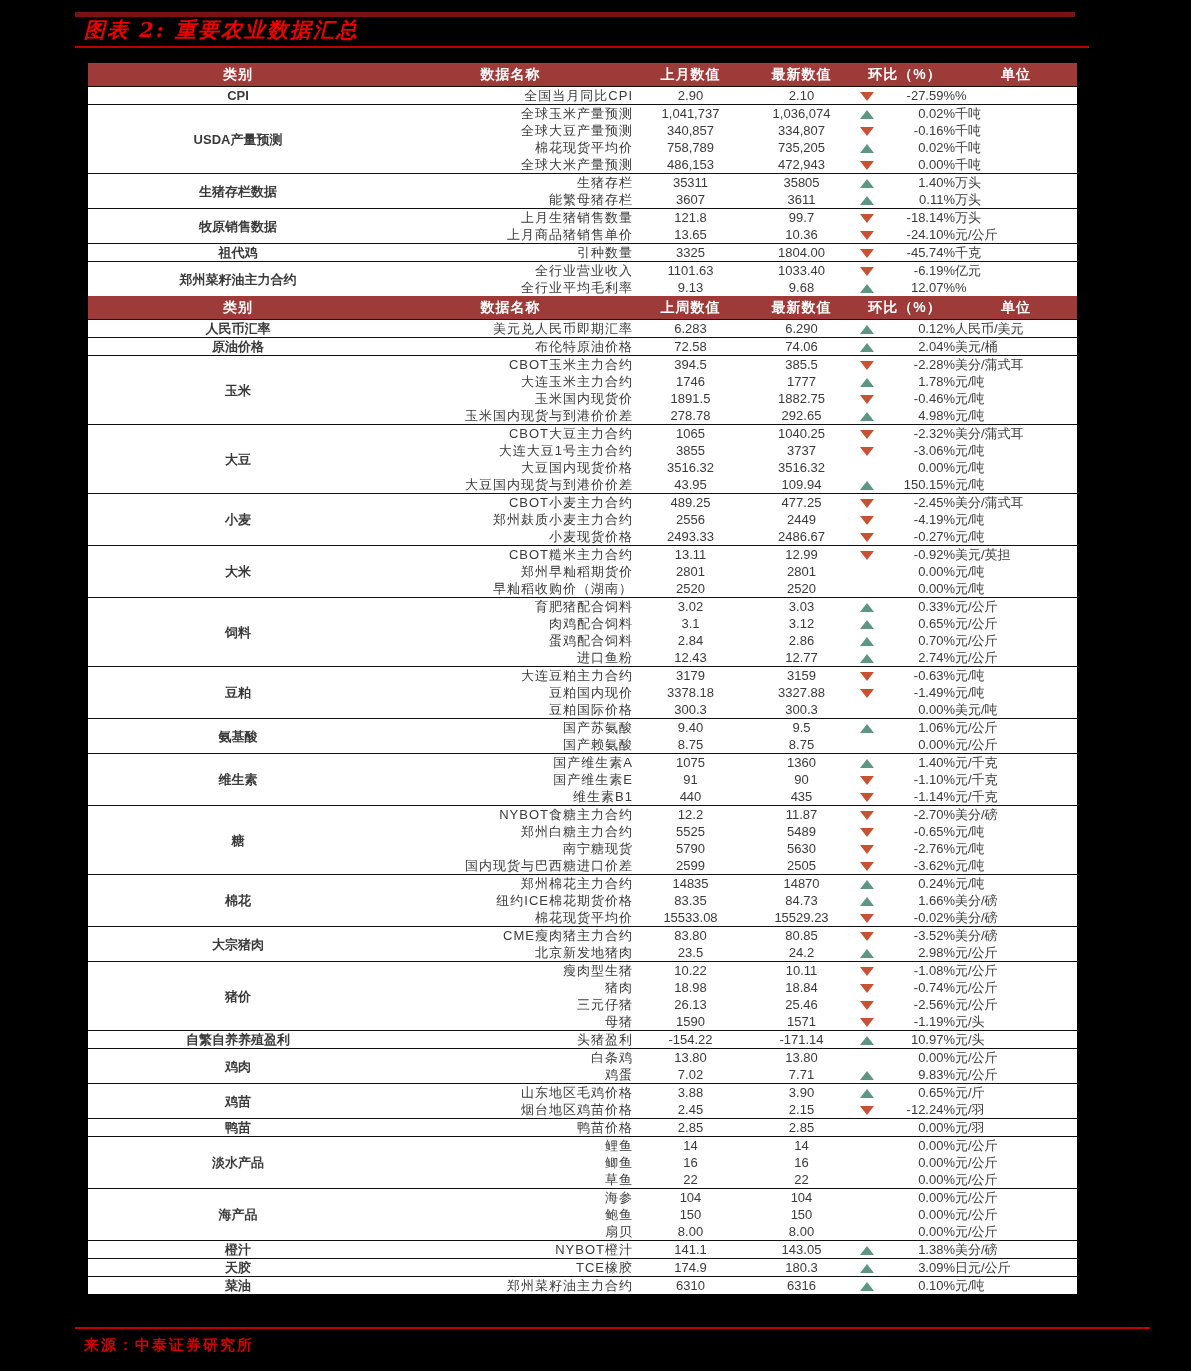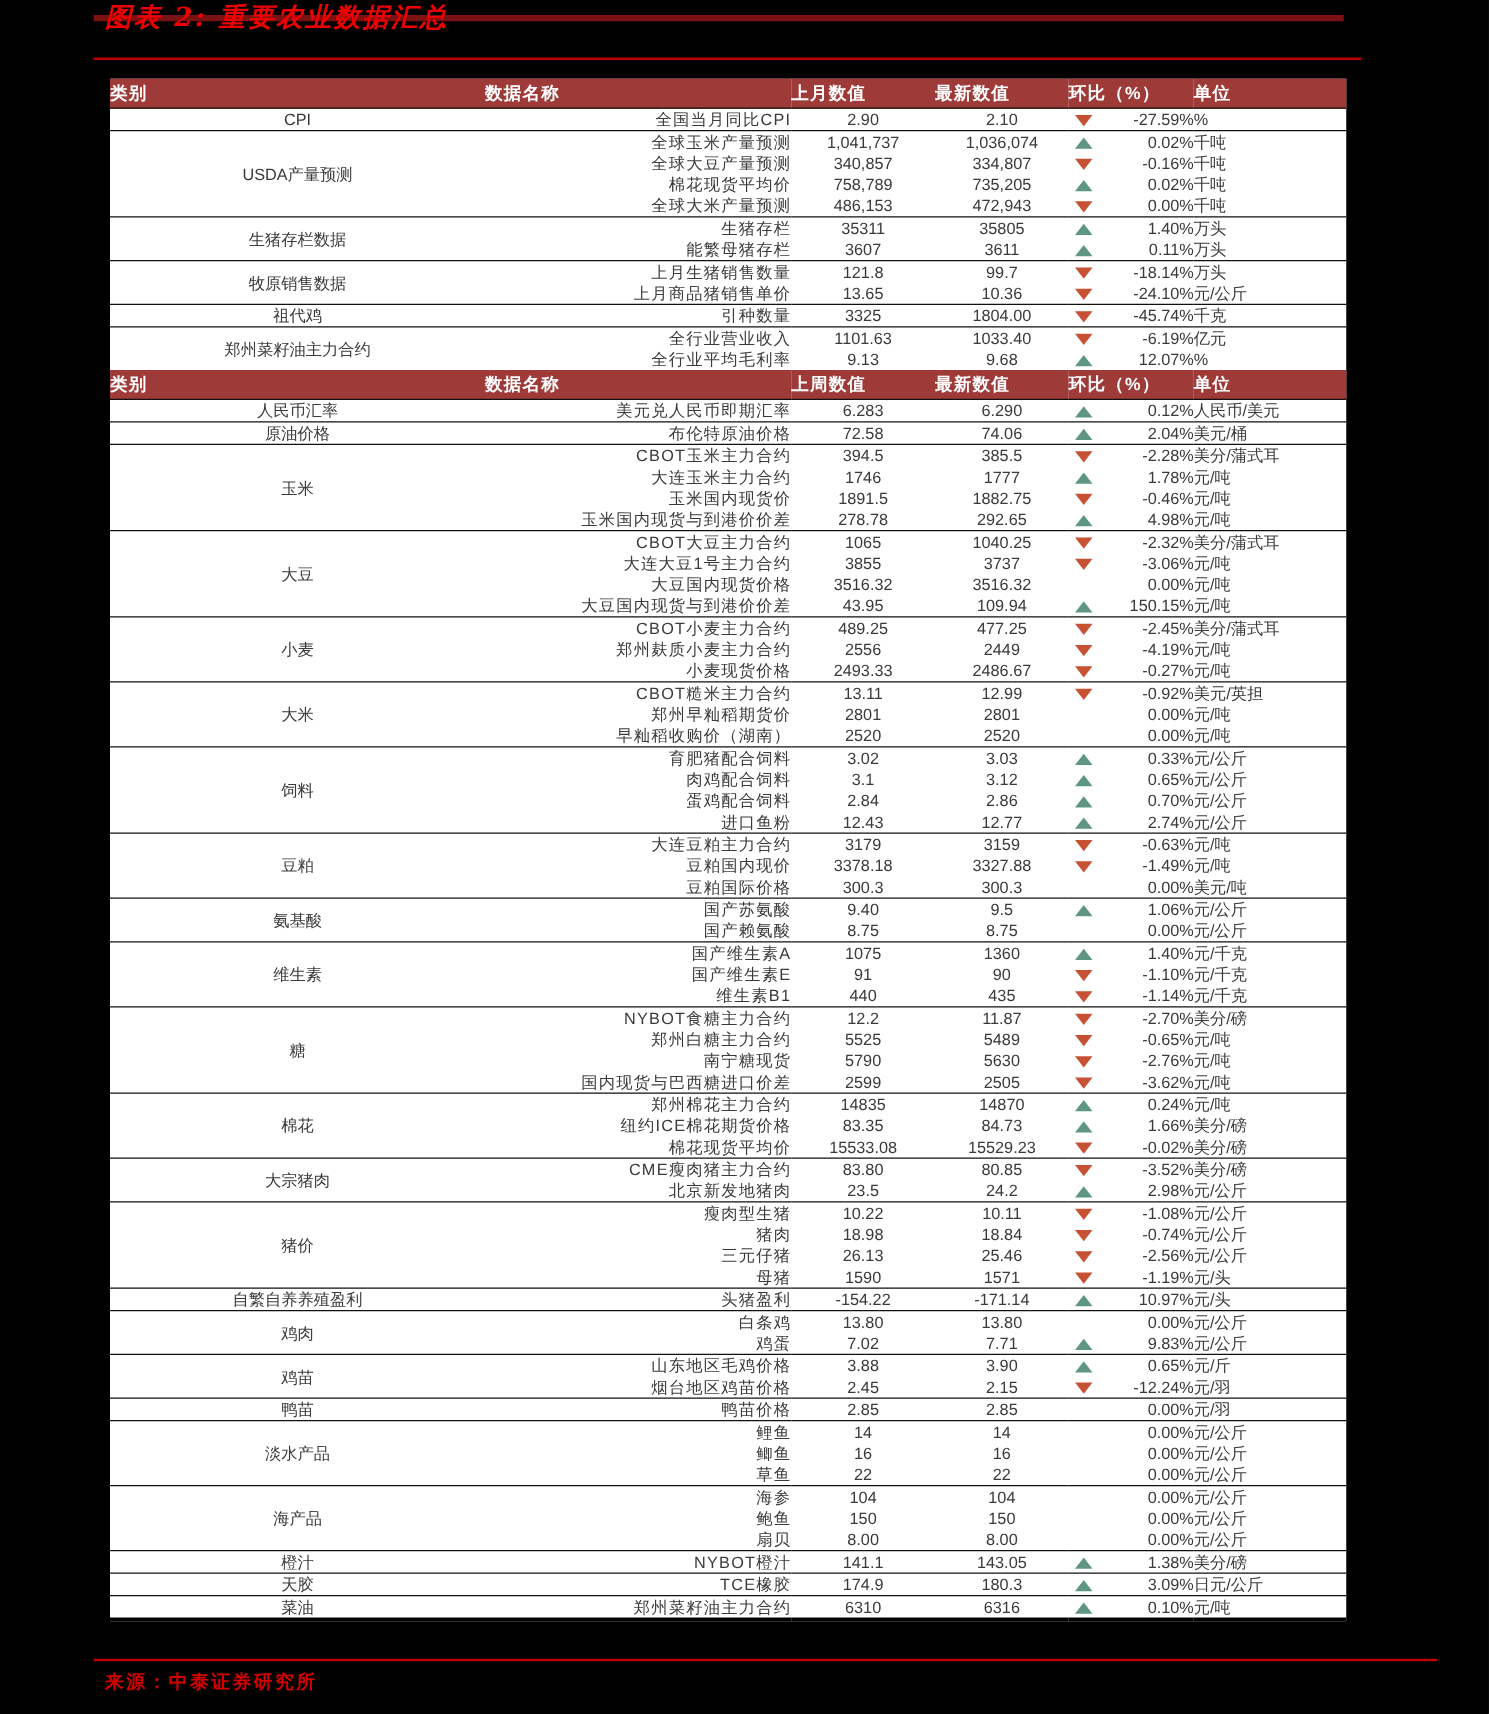--- a/index.html
+++ b/index.html
@@ -3,40 +3,40 @@
 <meta charset="utf-8">
 <style>
   html,body { margin:0; padding:0; background:#000; }
   .page {
     position:relative; width:1191px; height:1371px; background:#000000;
     font-family:"Liberation Sans","DejaVu Sans",sans-serif; overflow:hidden;
   }
   
   .topbar   { position:absolute; left:75px;  top:12px;  width:1000px; height:5px; background:#7A1112; }
   .chart-title {
-    position:absolute; left:84px; top:0; width:980px;
+    position:absolute; left:84px; top:16px; width:980px;
     color:#EE0000; font-family:"DejaVu Serif","Liberation Serif",serif;
     font-weight:bold; font-style:italic; font-size:21px; letter-spacing:2px;
   }
   .underline { position:absolute; left:75px; top:46px; width:1014px; height:2px; background:#C00000; }
 
   
   .table-wrap { position:absolute; left:88px; top:63px; width:989px; }
   table.data-table { border-collapse:collapse; width:989px; background:#ffffff; table-layout:fixed; }
   table.data-table:last-child { border-bottom:3px solid #000; }
   .data-table th {
     background:#9E3A38; color:#fff; font-size:14px; font-weight:bold;
-    height:23px; text-align:left; padding:0; letter-spacing:1px;
+    height:23px; text-align:center; padding:0; letter-spacing:1px;
   }
   .data-table tbody { border-top:1px solid #101010; }
   .data-table td {
     height:17px; line-height:17px; font-size:13px; color:#3A3A3A;
     padding:0; vertical-align:middle; white-space:nowrap; overflow:hidden;
   }
-  .c-cat  { text-align:center; vertical-align:top; font-weight:normal; color:#3D3D3D; padding-top:1px; }
+  .c-cat  { text-align:center; vertical-align:top; font-weight:bold; color:#3D3D3D; padding-top:1px; }
   .c-name { text-align:right; color:#C0504D; padding-right:2px; letter-spacing:1px; }
   .c-num  { text-align:center; }
   .c-chg  { position:relative; text-align:right; padding-right:15px; }
   .c-unit { text-align:left; padding-left:10px; }
   .arr { position:absolute; left:5px; top:50%; margin-top:-4px; width:0; height:0;
          border-left:7px solid transparent; border-right:7px solid transparent; }
   .arr.up   { border-bottom:9px solid #5E9683; }
   .arr.down { border-top:9px solid #C75133; }
 
   

